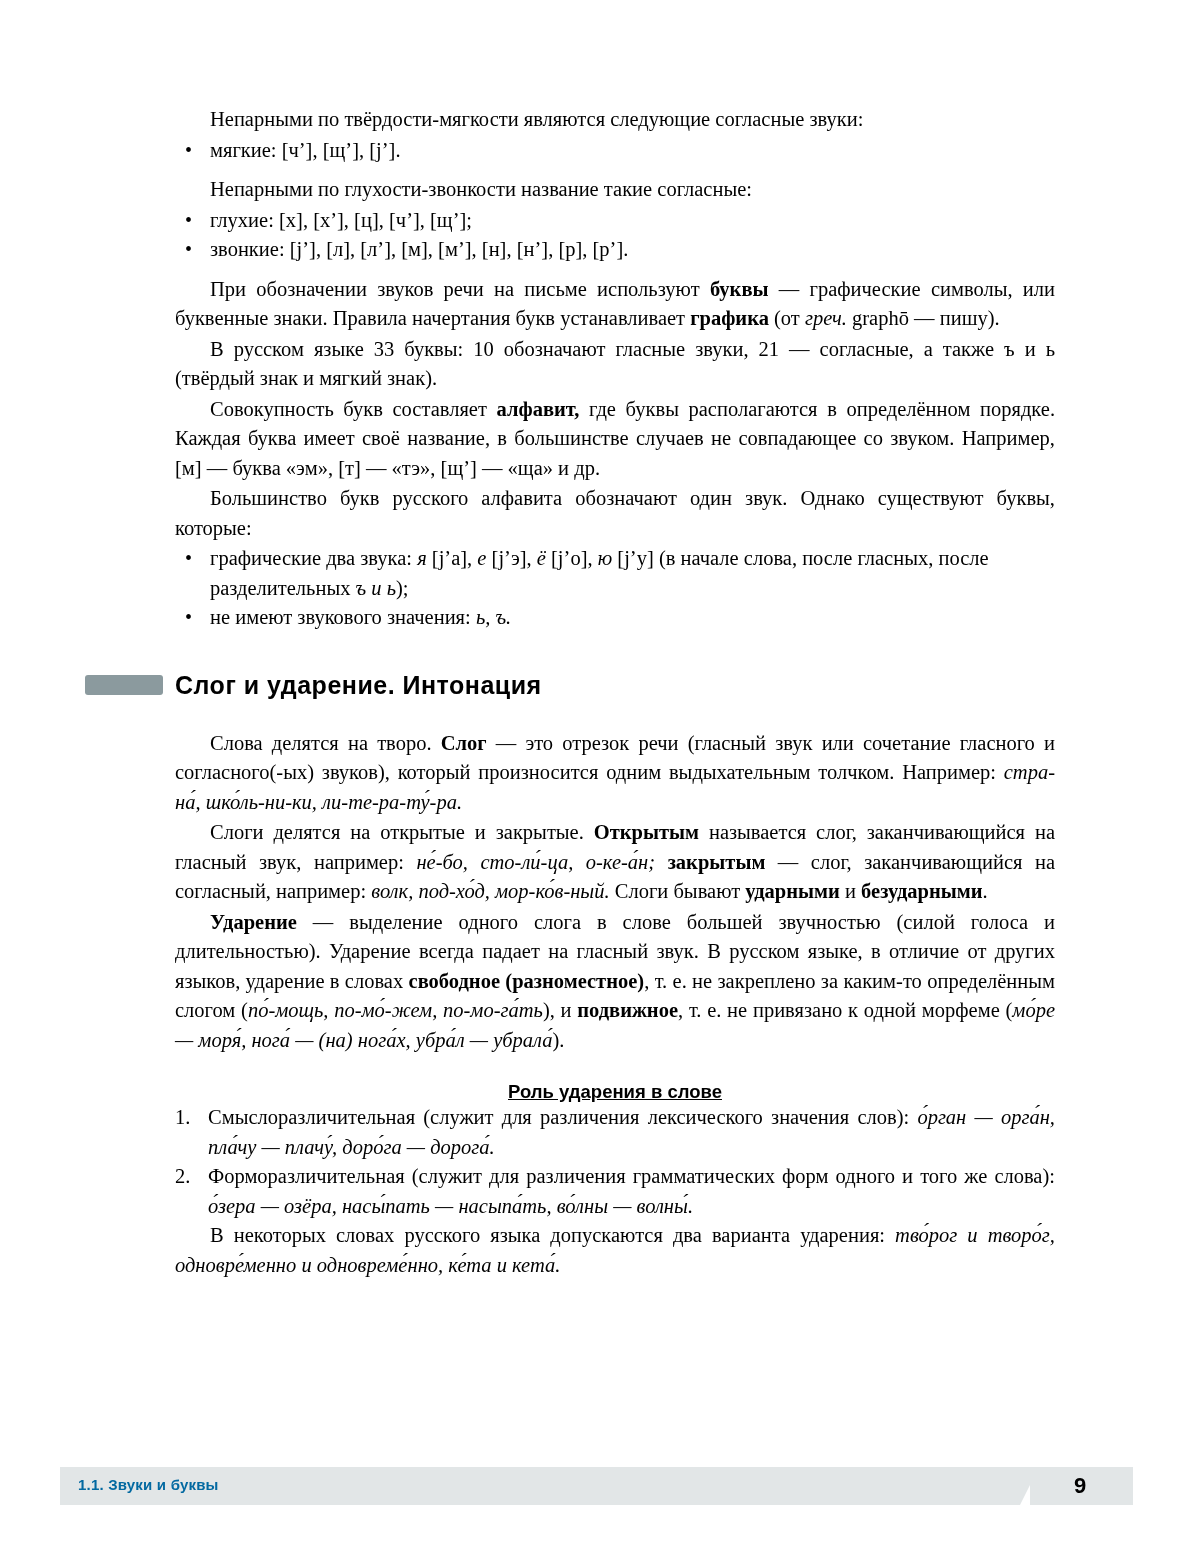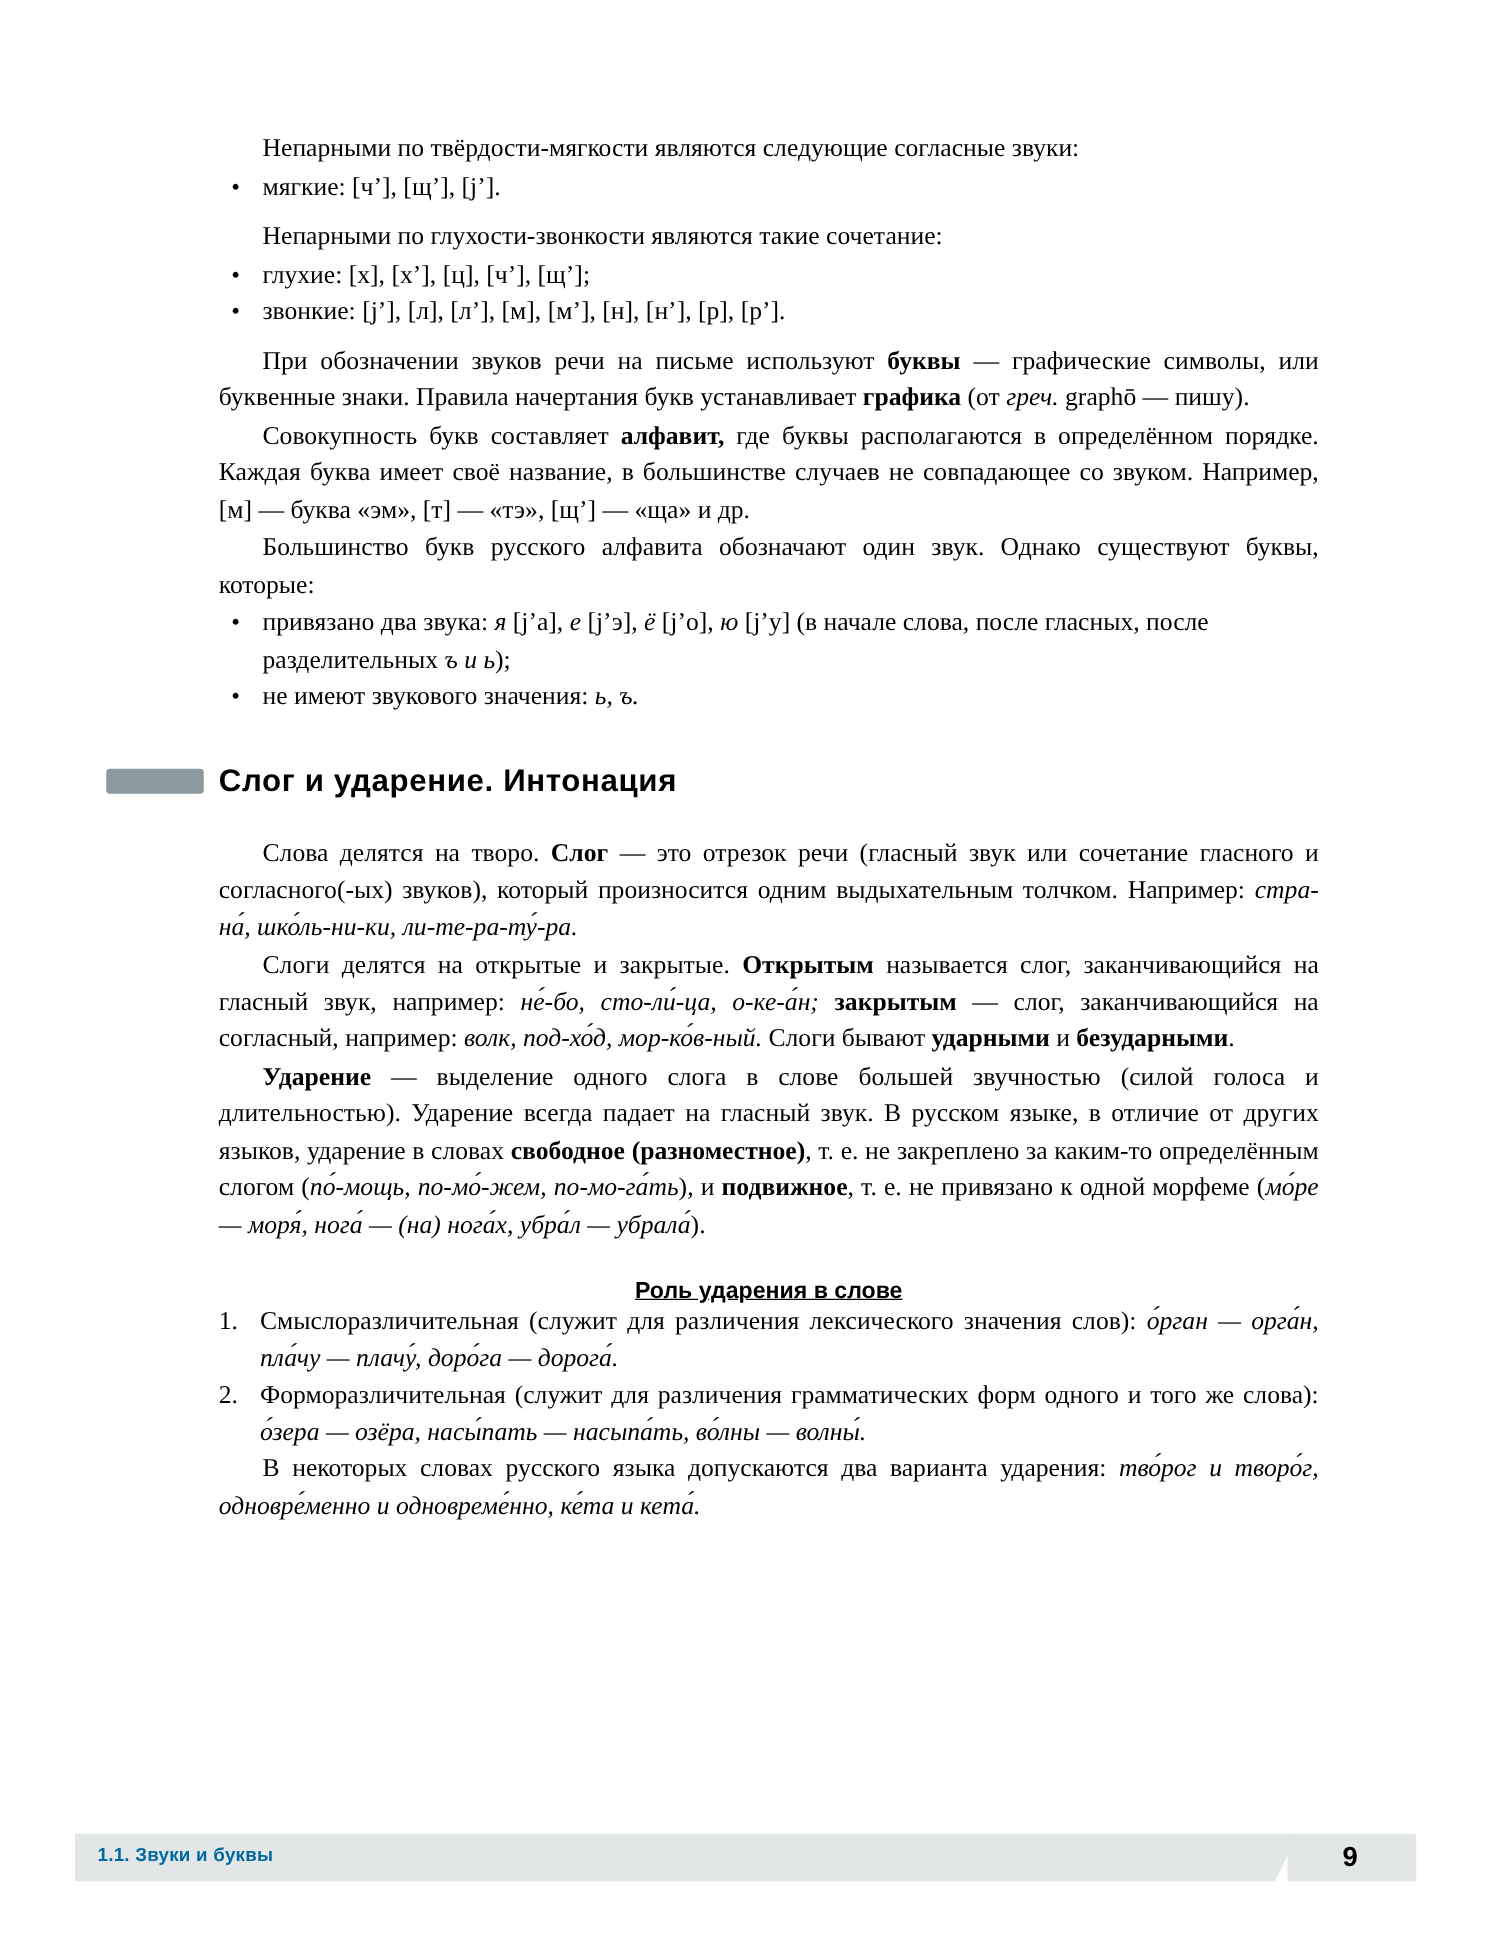--- a/index.html
+++ b/index.html
@@ -176,38 +176,39 @@
   <div class="content">
 
     <p class="para">Непарными по твёрдости-мягкости являются следующие согласные звуки:</p>
 
     <ul class="bullets">
       <li>мягкие: [ч’], [щ’], [j’].</li>
     </ul>
 
     <div class="gap-sm"></div>
 
-    <p class="para">Непарными по глухости-звонкости являются такие сочетание:</p>
+    <p class="para">Непарными по глухости-звонкости название такие согласные:</p>
 
     <ul class="bullets">
       <li>глухие: [х], [х’], [ц], [ч’], [щ’];</li>
       <li>звонкие: [j’], [л], [л’], [м], [м’], [н], [н’], [р], [р’].</li>
     </ul>
 
     <div class="gap-sm"></div>
 
     <p class="para"><span>При обозначении звуков речи на письме используют </span><b>буквы</b><span> — графические символы, или буквенные знаки. Правила начертания букв устанавливает </span><b>графика</b><span> (от </span><i>греч.</i><span> graphō — пишу).</span></p>
 
+    <p class="para">В русском языке 33 буквы: 10 обозначают гласные звуки, 21 — согласные, а также ъ и ь (твёрдый знак и мягкий знак).</p>
 
     <p class="para"><span>Совокупность букв составляет </span><b>алфавит,</b><span> где буквы располагаются в определённом порядке. Каждая буква имеет своё название, в большинстве случаев не совпадающее со звуком. Например, [м] — буква «эм», [т] — «тэ», [щ’] — «ща» и др.</span></p>
 
     <p class="para">Большинство букв русского алфавита обозначают один звук. Однако существуют буквы, которые:</p>
 
     <ul class="bullets">
-      <li><span>привязано два звука: </span><i>я</i><span> [j’а], </span><i>е</i><span> [j’э], </span><i>ё</i><span> [j’о], </span><i>ю</i><span> [j’у] (в начале слова, после гласных, после разделительных </span><i>ъ и ь</i><span>);</span></li>
+      <li><span>графические два звука: </span><i>я</i><span> [j’а], </span><i>е</i><span> [j’э], </span><i>ё</i><span> [j’о], </span><i>ю</i><span> [j’у] (в начале слова, после гласных, после разделительных </span><i>ъ и ь</i><span>);</span></li>
       <li><span>не имеют звукового значения: </span><i>ь, ъ.</i></li>
     </ul>
 
     <div class="section-head">
       <div class="section-bar"></div>
       <h2 class="section-title">Слог и ударение. Интонация</h2>
     </div>
 
     <p class="para"><span>Слова делятся на творо. </span><b>Слог</b><span> — это отрезок речи (гласный звук или сочетание гласного и согласного(-ых) звуков), который произносится одним выдыхательным толчком. Например: </span><i>стра-на́, шко́ль-ни-ки, ли-те-ра-ту́-ра.</i></p>
 

